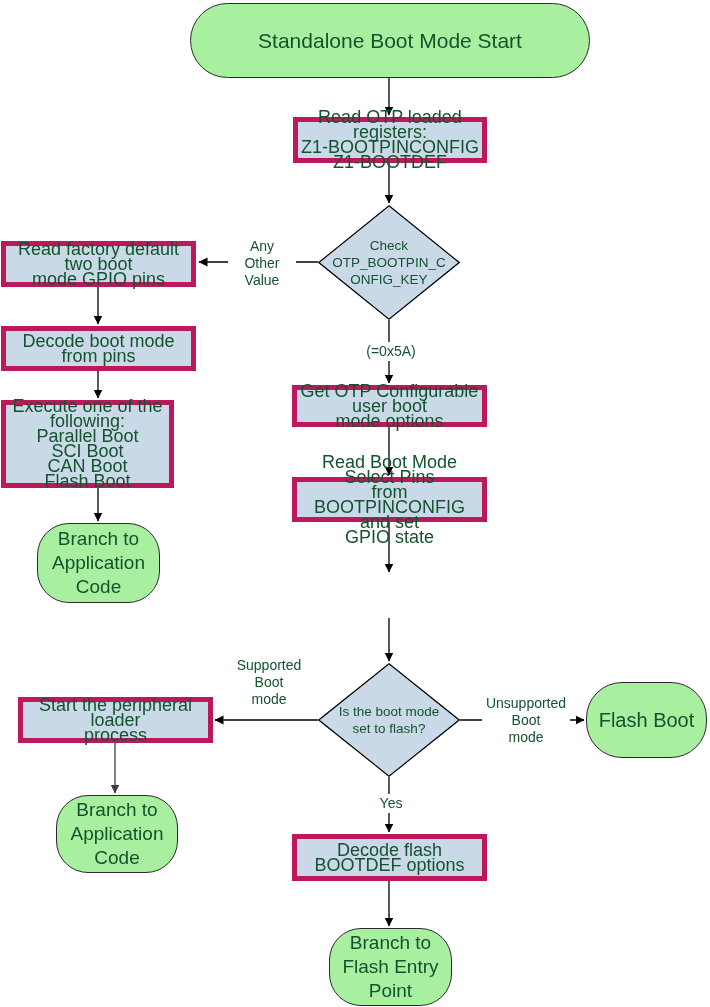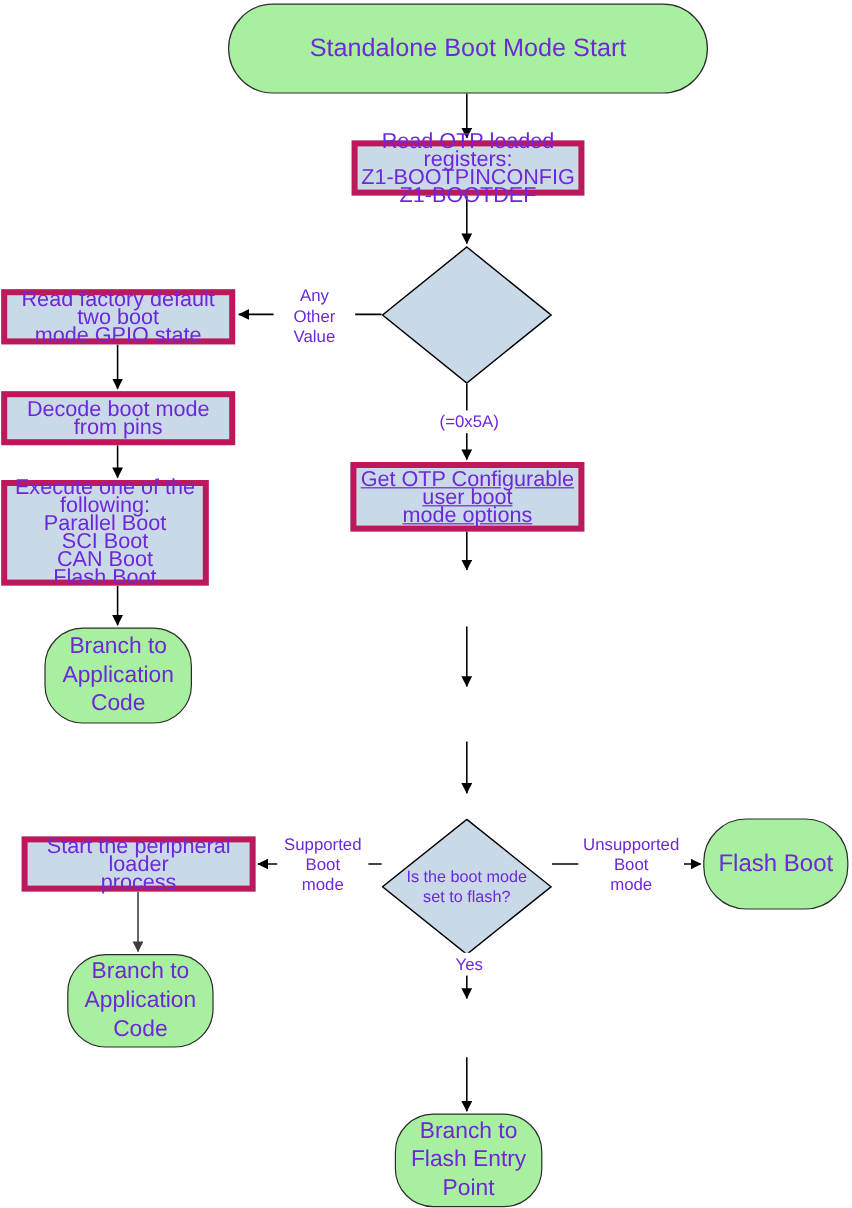--- a/index.html
+++ b/index.html
@@ -2,21 +2,21 @@
 <html style="--terminal-fill: #a8f0a0; --process-fill: #c9d9e8;"><head>
 <meta charset="utf-8">
 <style>
   html, body { margin: 0; padding: 0; background: #ffffff; }
   .canvas {
     position: relative;
     width: 710px;
     height: 1007px;
     background: #ffffff;
     font-family: "Liberation Sans", sans-serif;
-    color: #6d28d9;
+    color: #14532d;
     overflow: hidden;
   }
   svg.connectors {
     position: absolute;
     left: 0; top: 0;
     z-index: 0;
   }
   .node {
     position: absolute;
     display: flex;
@@ -110,60 +110,67 @@
 
   <div class="node terminal small" style="left:329px; top:928px; width:123px; height:78px;">Branch to
 Flash Entry
 Point</div>
 
   <div class="node box" style="left:293px; top:117px; width:194px; height:46px;">Read OTP loaded registers:
 Z1-BOOTPINCONFIG
 Z1-BOOTDEF</div>
 
   <div class="node box" style="left:1px; top:241px; width:195px; height:46px;">Read factory default two boot
-mode GPIO state</div>
+mode GPIO pins</div>
 
   <div class="node box" style="left:1px; top:326px; width:195px; height:45px;">Decode boot mode from pins</div>
 
   <div class="node box" style="left:1px; top:400px; width:173px; height:88px;">Execute one of the following:
 Parallel Boot
 SCI Boot
 CAN Boot
 Flash Boot</div>
 
-  <div class="node box" style="left:292px; top:385px; width:195px; height:58px;text-decoration:underline;">Get OTP Configurable user boot
+  <div class="node box" style="left:292px; top:385px; width:195px; height:42px;">Get OTP Configurable user boot
 mode options</div>
 
+  <div class="node box" style="left:292px; top:477px; width:195px; height:45px;">Read Boot Mode Select Pins
+from BOOTPINCONFIG and set
+GPIO state</div>
 
 
   <div class="node box" style="left:18px; top:697px; width:195px; height:46px;">Start the peripheral loader
 process</div>
 
+  <div class="node box" style="left:292px; top:834px; width:195px; height:47px;">Decode flash BOOTDEF options</div>
 
   <div class="node diamond" style="left:318px; top:205px; width:142px; height:115px;">
     <svg width="142" height="115" viewBox="0 0 142 115">
       <polygon points="71,0.8 141.2,57.5 71,114.2 0.8,57.5" fill="#c9d9e8" stroke="#000000" stroke-width="1.2"></polygon>
     </svg>
+    <div class="dlabel">Check
+OTP_BOOTPIN_C
+ONFIG_KEY</div>
   </div>
 
-  <div class="node diamond" style="left:318px; top:682px; width:142px; height:114px;">
+  <div class="node diamond" style="left:318px; top:663px; width:142px; height:114px;">
     <svg width="142" height="114" viewBox="0 0 142 114">
       <polygon points="71,0.8 141.2,57 71,113.2 0.8,57" fill="#c9d9e8" stroke="#000000" stroke-width="1.2"></polygon>
     </svg>
     <div class="dlabel">Is the boot mode
 set to flash?</div>
   </div>
 
   <div class="edge-label" style="left:228px; top:237px; width:64px;">Any
 Other
 Value</div>
 
   <div class="edge-label" style="left:358px; top:342px; width:62px;">(=0x5A)</div>
 
-  <div class="edge-label" style="left:231px; top:694px; width:72px;">Supported
+  <div class="edge-label" style="left:231px; top:656px; width:72px;">Supported
 Boot
 mode</div>
 
   <div class="edge-label" style="left:482px; top:694px; width:84px;">Unsupported
 Boot
 mode</div>
 
   <div class="edge-label" style="left:372px; top:794px; width:34px;">Yes</div>
 
 </div>

